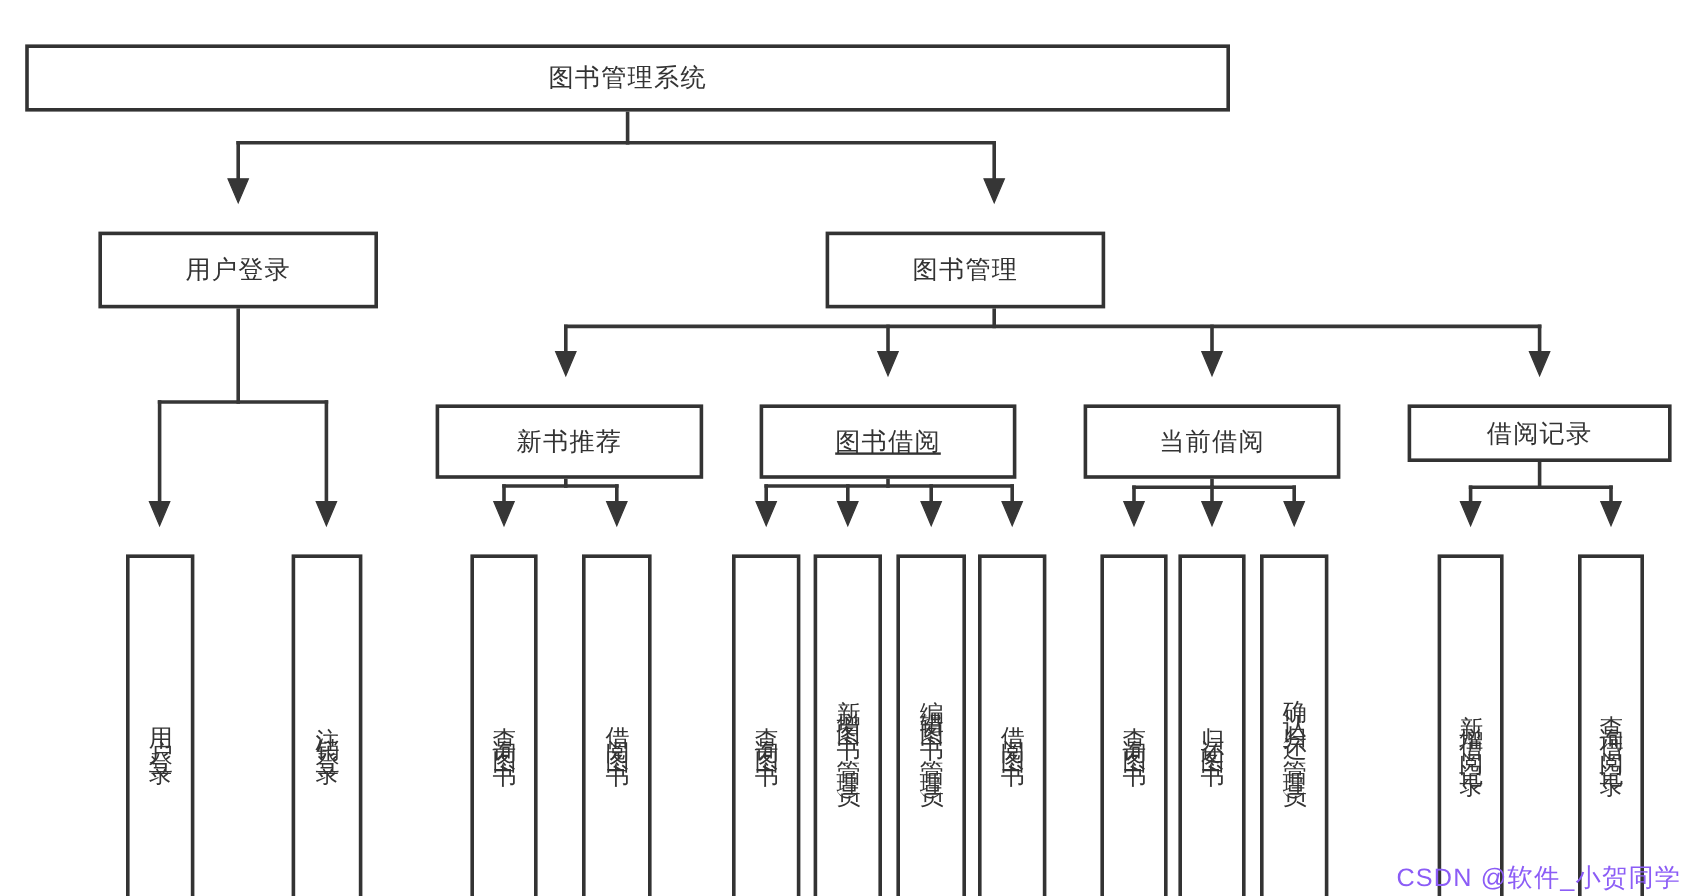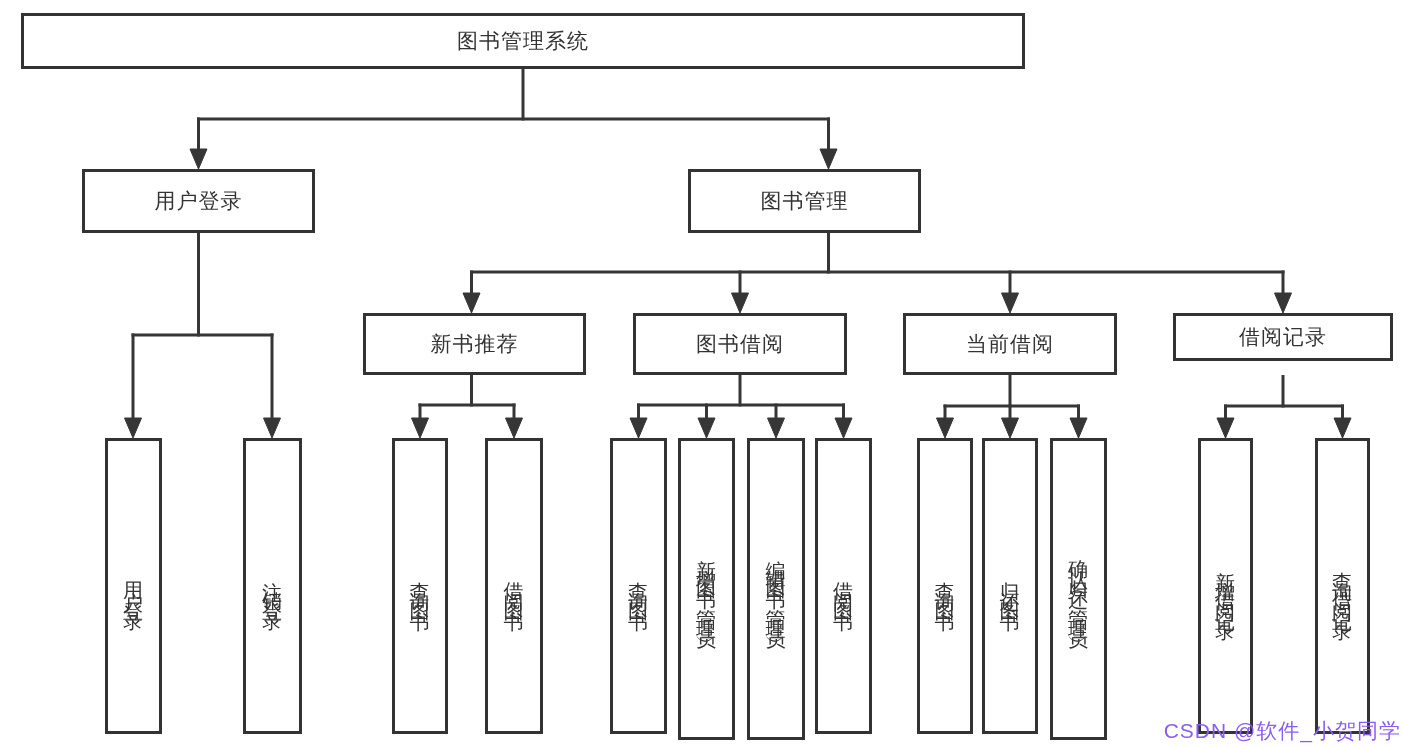--- a/index.html
+++ b/index.html
@@ -14,20 +14,21 @@
   .connectors line{stroke:#363636;stroke-width:3;}
   .connectors polygon{fill:#363636;stroke:#363636;}
   .node{
     position:absolute;
     box-sizing:border-box;
     border:3px solid #333333;
     background:#ffffff;
     display:flex;align-items:center;justify-content:center;
     color:#333333;
     z-index:2;
+    margin-top:24px;
   }
   .node.h span{
     font-size:21px;
     letter-spacing:1px;
     white-space:nowrap;
   }
   .node.v span{
     writing-mode:vertical-rl;
     text-orientation:mixed;
     font-size:20px;
@@ -133,21 +134,21 @@
   <div class="node h" style="left:82px;top:169px;width:233px;height:64px;">
     <span>用户登录</span>
   </div>
   <div class="node h" style="left:688px;top:169px;width:233px;height:64px;">
     <span>图书管理</span>
   </div>
 
   <div class="node h" style="left:363px;top:313px;width:223px;height:62px;">
     <span>新书推荐</span>
   </div>
-  <div class="node h" style="left:633px;top:313px;width:214px;height:62px;">
+  <div class="node h" style="left:633px;top:313px;width:214px;height:62px;text-decoration:underline;">
     <span>图书借阅</span>
   </div>
   <div class="node h" style="left:903px;top:313px;width:214px;height:62px;">
     <span>当前借阅</span>
   </div>
   <div class="node h" style="left:1173px;top:313px;width:220px;height:48px;">
     <span>借阅记录</span>
   </div>
 
   <div class="node v" style="left:105px;top:438px;width:57px;height:296px;">

